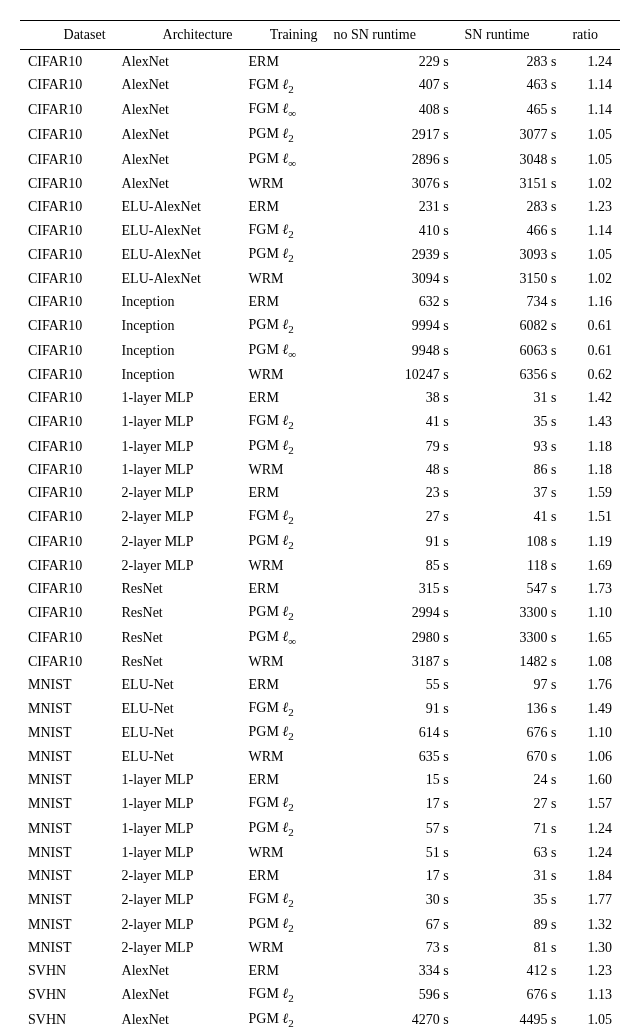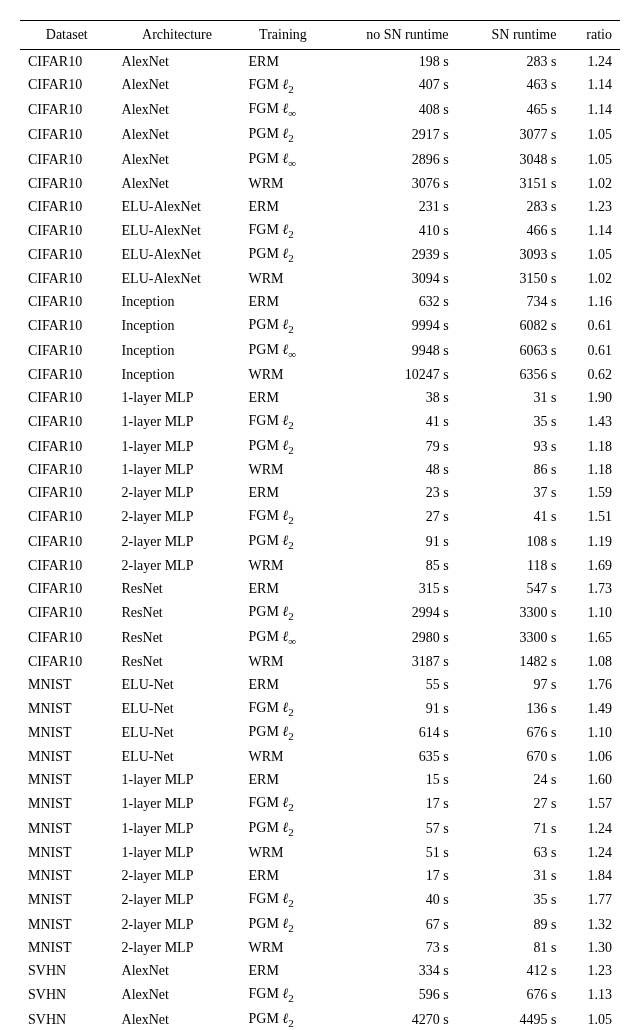--- a/index.html
+++ b/index.html
@@ -16,25 +16,25 @@
     }
     thead tr {
       border-top: 1px solid #000;
       border-bottom: 1px solid #000;
     }
     tbody tr:last-child {
       border-bottom: 1px solid #000;
     }
     th {
       font-weight: normal;
-      text-align: center;
+      text-align: right;
       padding: 6px 8px 6px 8px;
     }
     th.right {
-      text-align: right;
+      text-align: left;
     }
     td {
       padding: 3.5px 8px;
       text-align: left;
       white-space: nowrap;
     }
     td.right {
       text-align: right;
     }
     .sub {
@@ -54,21 +54,21 @@
       <th class="right">no SN runtime</th>
       <th class="right">SN runtime</th>
       <th class="right">ratio</th>
     </tr>
   </thead>
   <tbody id="tbody">
       <tr>
         <td>CIFAR10</td>
         <td>AlexNet</td>
         <td>ERM</td>
-        <td class="right">198 s</td>
+        <td class="right">229 s</td>
         <td class="right">283 s</td>
         <td class="right">1.24</td>
       </tr>
       <tr>
         <td>CIFAR10</td>
         <td>AlexNet</td>
         <td>FGM <span style="font-style:italic;">ℓ</span><span class="sub">2</span></td>
         <td class="right">407 s</td>
         <td class="right">463 s</td>
         <td class="right">1.14</td>
@@ -168,21 +168,21 @@
         <td class="right">10247 s</td>
         <td class="right">6356 s</td>
         <td class="right">0.62</td>
       </tr>
       <tr>
         <td>CIFAR10</td>
         <td>1-layer MLP</td>
         <td>ERM</td>
         <td class="right">38 s</td>
         <td class="right">31 s</td>
-        <td class="right">1.90</td>
+        <td class="right">1.42</td>
       </tr>
       <tr>
         <td>CIFAR10</td>
         <td>1-layer MLP</td>
         <td>FGM <span style="font-style:italic;">ℓ</span><span class="sub">2</span></td>
         <td class="right">41 s</td>
         <td class="right">35 s</td>
         <td class="right">1.43</td>
       </tr>
       <tr>
@@ -334,21 +334,21 @@
         <td>2-layer MLP</td>
         <td>ERM</td>
         <td class="right">17 s</td>
         <td class="right">31 s</td>
         <td class="right">1.84</td>
       </tr>
       <tr>
         <td>MNIST</td>
         <td>2-layer MLP</td>
         <td>FGM <span style="font-style:italic;">ℓ</span><span class="sub">2</span></td>
-        <td class="right">40 s</td>
+        <td class="right">30 s</td>
         <td class="right">35 s</td>
         <td class="right">1.77</td>
       </tr>
       <tr>
         <td>MNIST</td>
         <td>2-layer MLP</td>
         <td>PGM <span style="font-style:italic;">ℓ</span><span class="sub">2</span></td>
         <td class="right">67 s</td>
         <td class="right">89 s</td>
         <td class="right">1.32</td>

